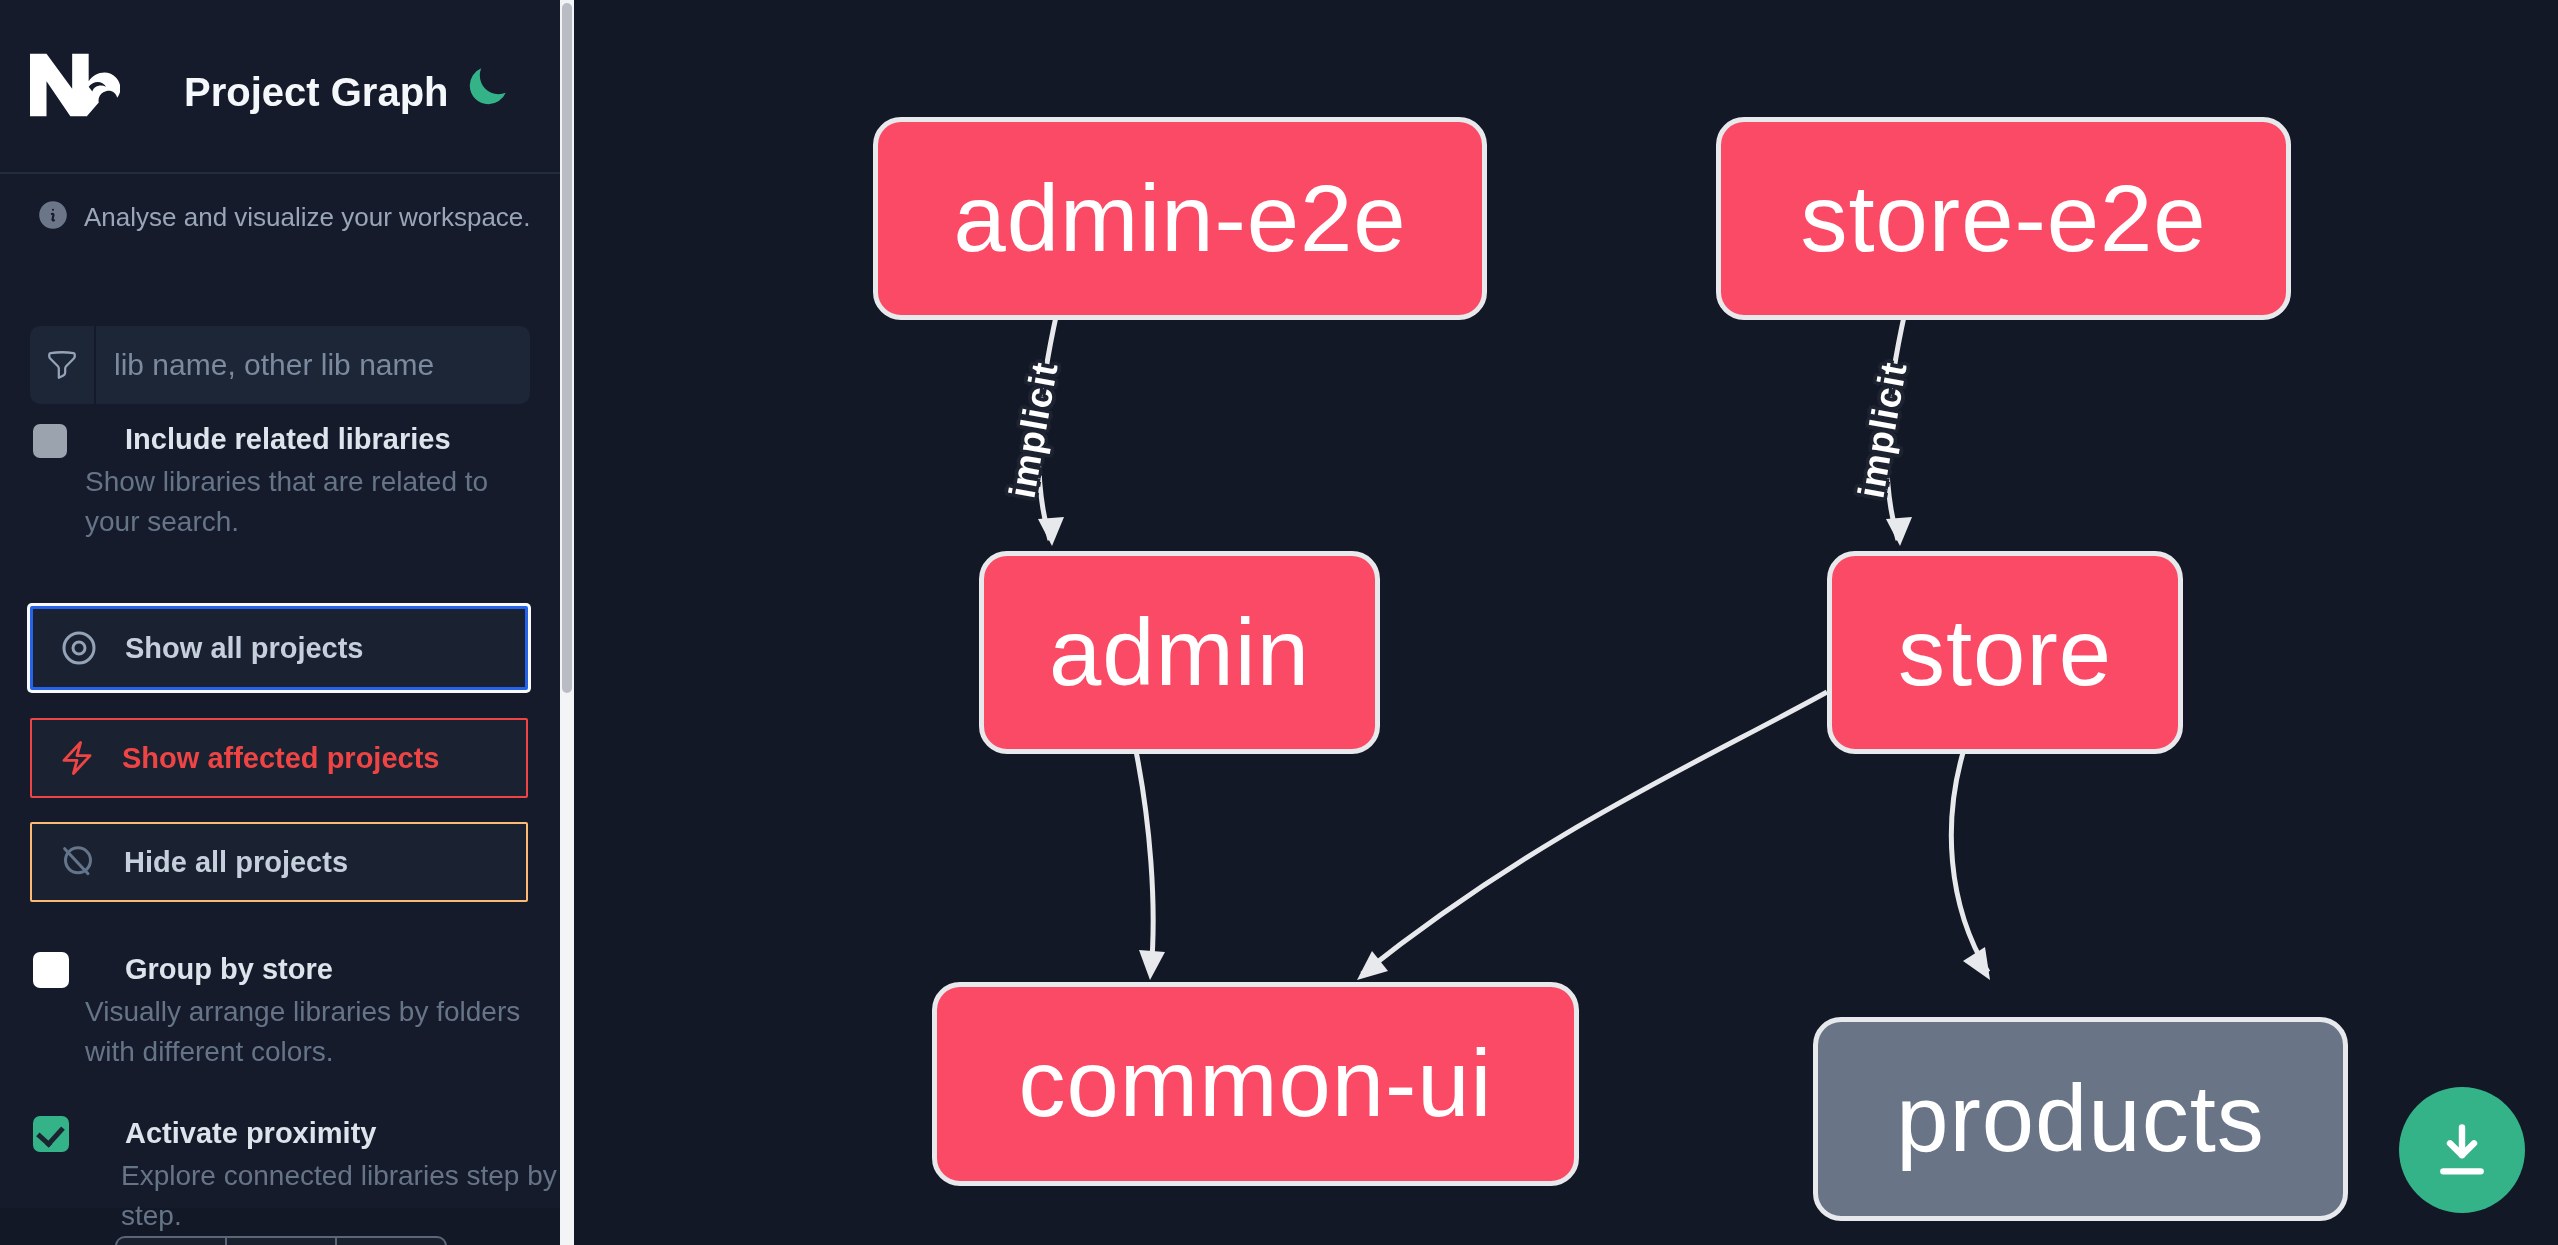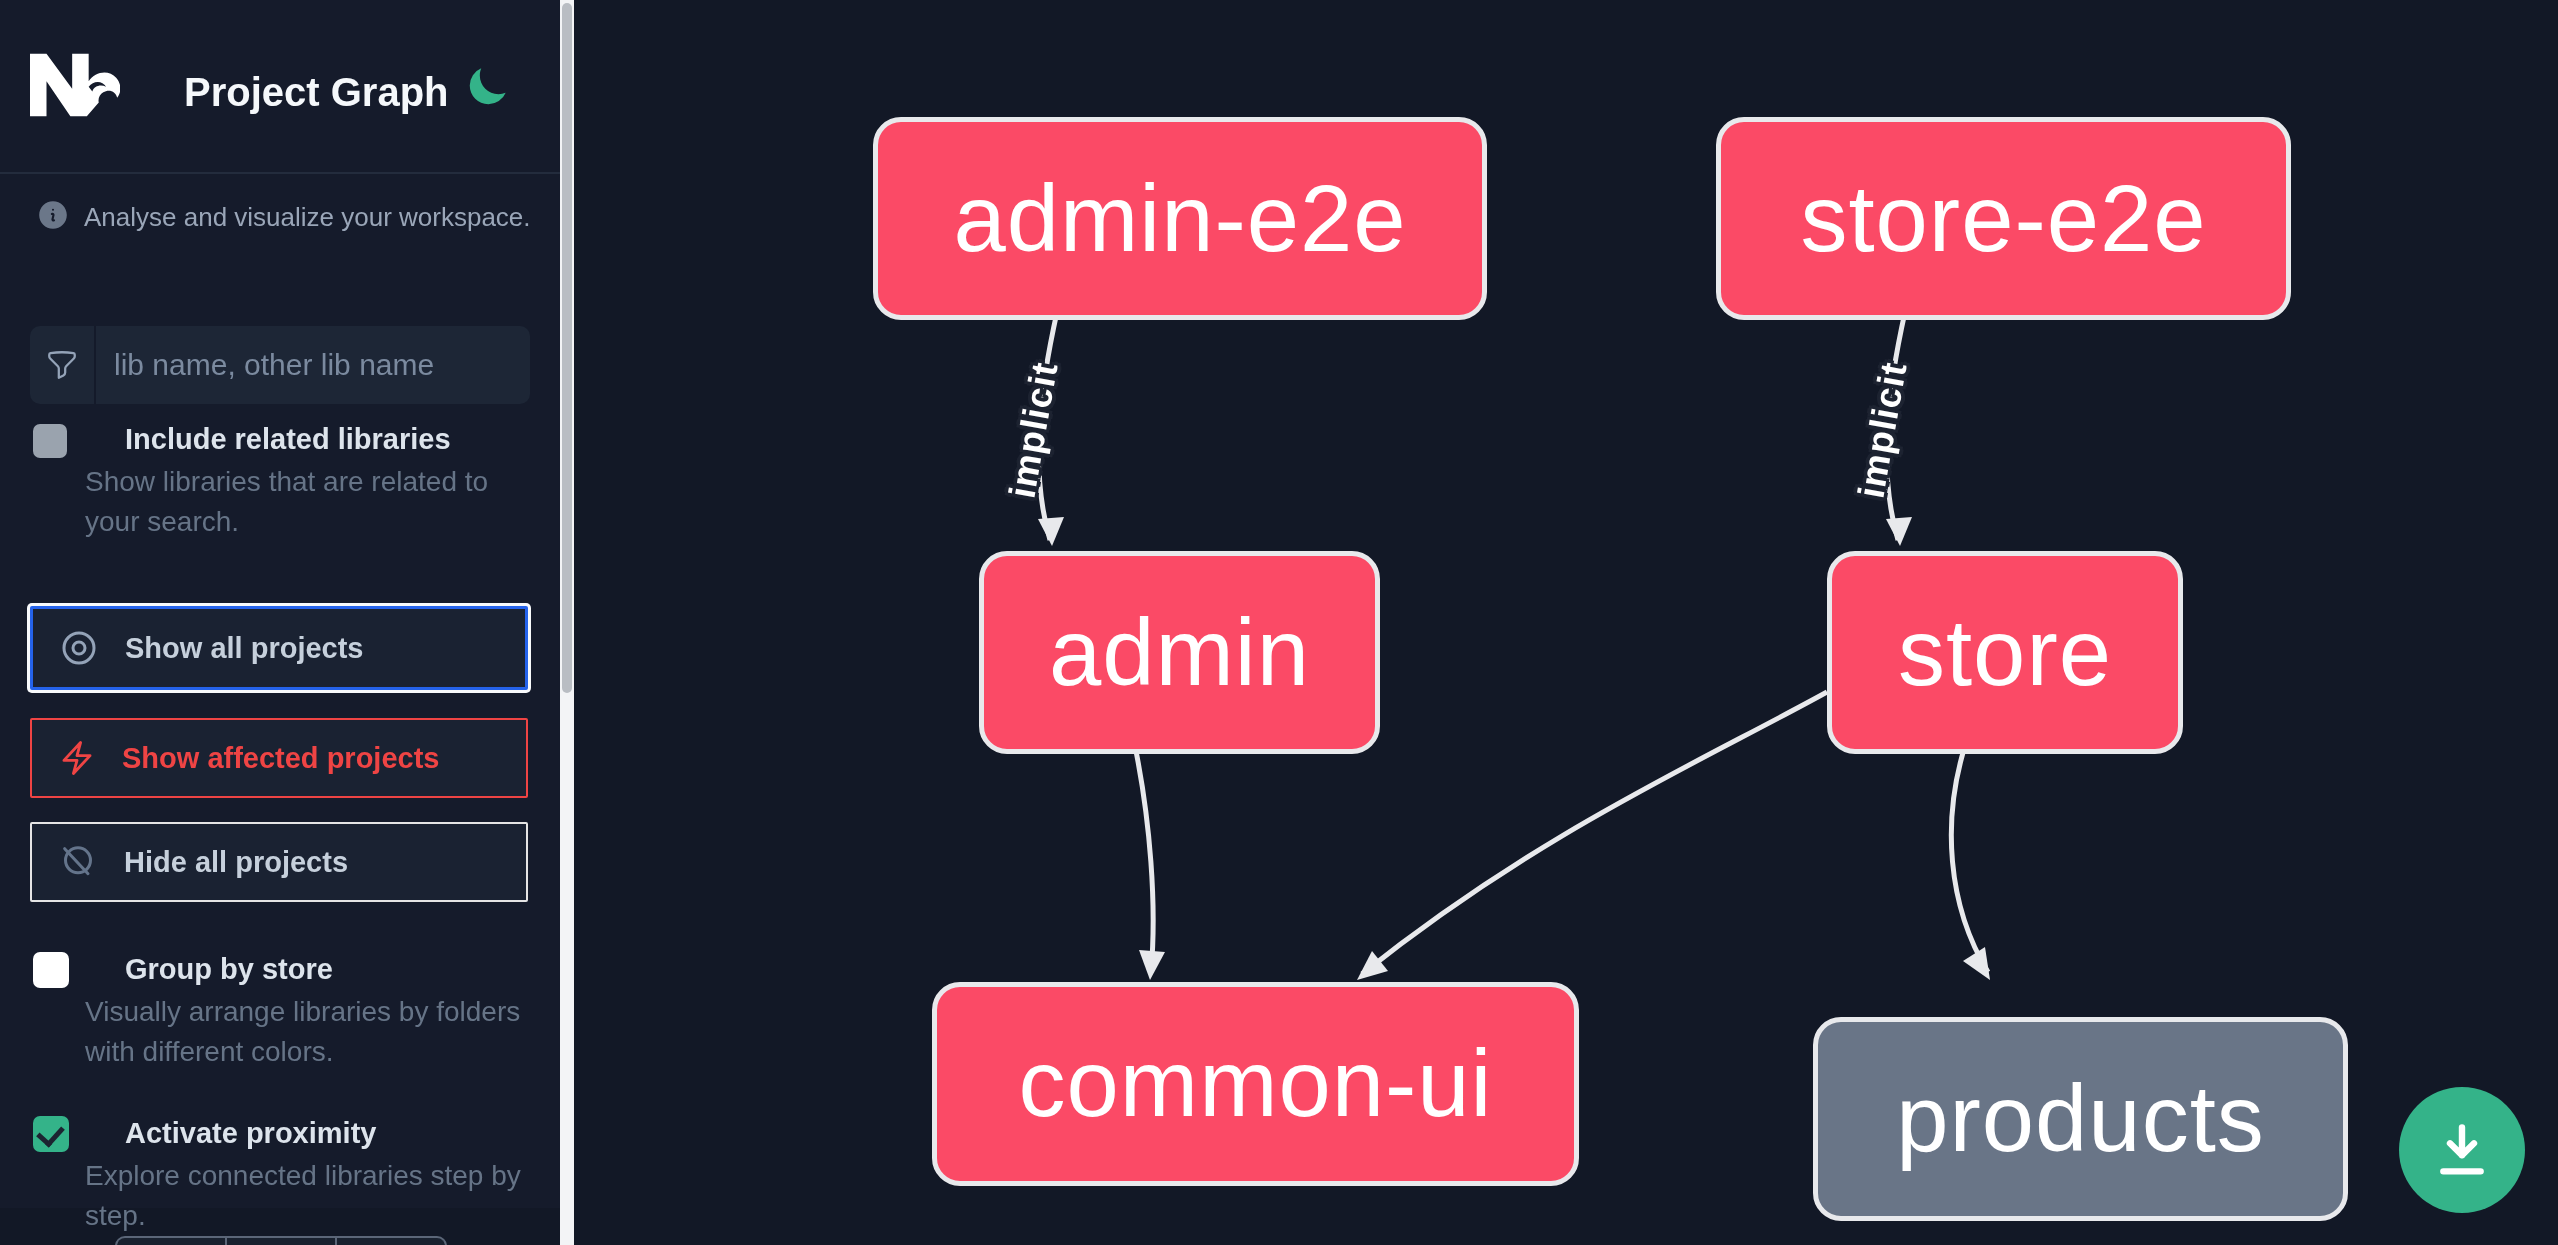--- a/index.html
+++ b/index.html
@@ -59,21 +59,21 @@
   }
   .toggle-label{position:absolute;left:85px;font-size:29px;font-weight:600;color:#dde4ec;margin-left:40px;}
   .toggle-desc{position:absolute;left:85px;width:460px;font-size:28px;line-height:40px;color:#667487;}
   .sb-btn{
     position:absolute;left:30px;width:498px;border-radius:2px;background:#1a2232;
     display:flex;align-items:center;gap:26px;padding-left:26px;box-sizing:border-box;
     font-size:29px;font-weight:600;color:#c6d0dc;cursor:pointer;
   }
   .sb-btn.focused{top:606px;height:84px;border:3px solid #2563eb;box-shadow:0 0 0 3px #f8fafc;}
   .sb-btn.affected{top:718px;height:80px;border:2px solid #ef4444;color:#ef4444;}
-  .sb-btn.plain{top:822px;height:80px;border:2px solid #e5e5e5;}
+  .sb-btn.plain{top:822px;height:80px;border:2px solid #fdba74;}
   .seg-partial{
     position:absolute;left:115px;top:1236px;width:328px;height:14px;
     border:2px solid #5b6678;border-bottom:none;border-radius:10px 10px 0 0;background:#19212f;
     display:flex;
   }
   .seg-partial span{flex:1;border-right:2px solid #5b6678;}
   .seg-partial span:last-child{border-right:none;}
 </style>
 </head>
 <body>
@@ -183,21 +183,21 @@
     </svg>
     <span>Hide all projects</span>
   </div>
 
   <div class="cb white"></div>
   <div class="toggle-label" style="top:953px;">Group by store</div>
   <div class="toggle-desc" style="top:992px;">Visually arrange libraries by folders with different colors.</div>
 
   <div class="cb green"></div>
   <div class="toggle-label" style="top:1117px;">Activate proximity</div>
-  <div class="toggle-desc" style="top:1156px;">Explore connected libraries step by step.</div>
+  <div class="toggle-desc" style="top:1156px;margin-left:36px;">Explore connected libraries step by step.</div>
 
   <div class="seg-partial">
     <span></span>
       <span></span>
       <span></span>
   </div>
 </div>
 
 <div class="sb-scroll-track">
   <div class="sb-scroll-thumb"></div>

